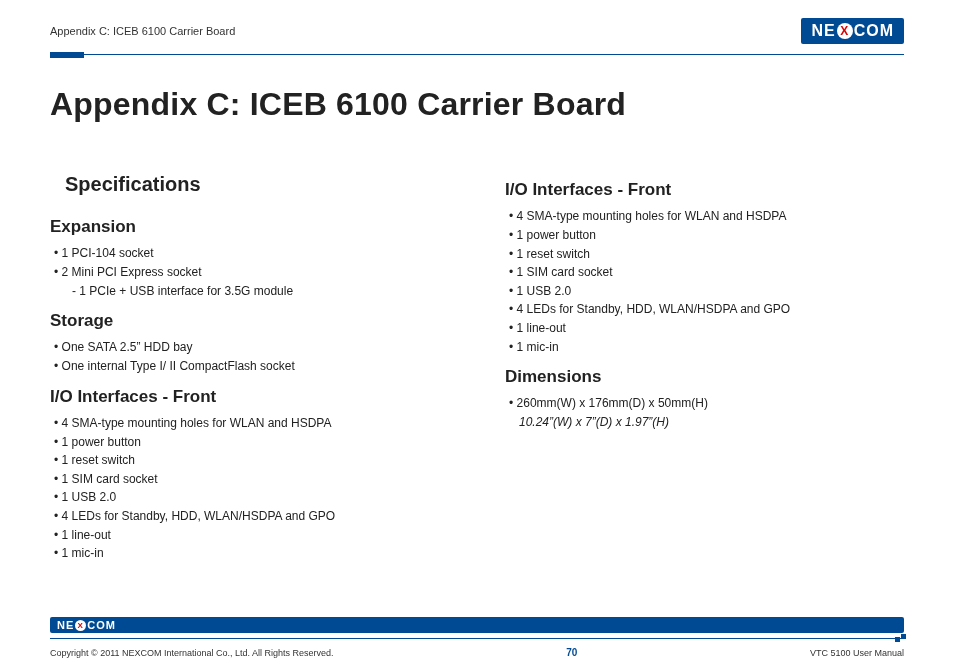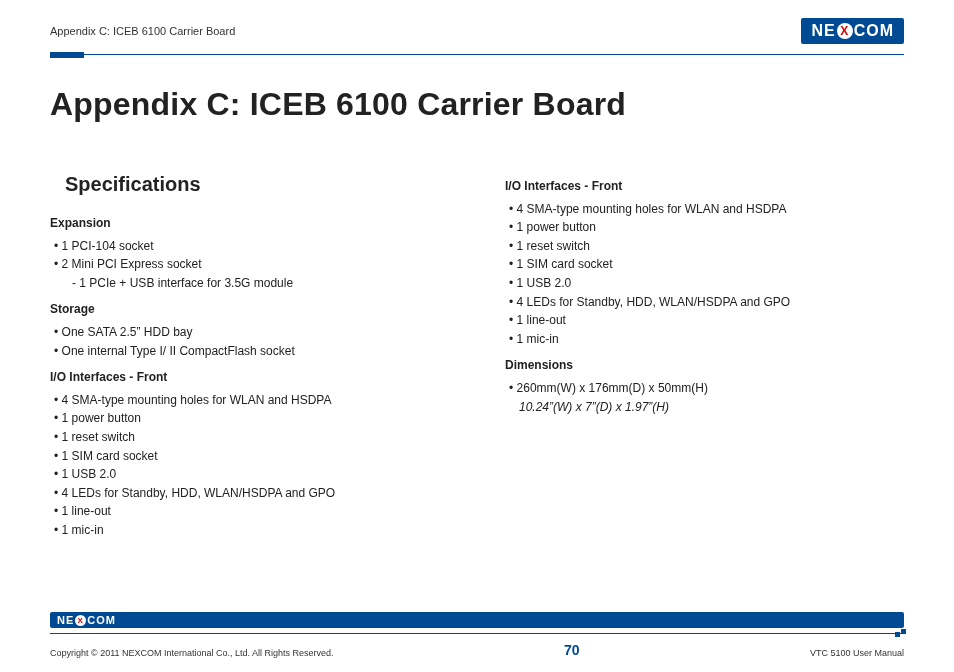--- a/index.html
+++ b/index.html
@@ -80,21 +80,21 @@
     line-height: 1.55;
   }
   h2.section {
     font-size: 20px;
     font-weight: 700;
     margin-bottom: 14px;
     margin-left: 15px;
   }
   .group-head {
     font-weight: 700;
-    font-size: 12px;
+    font-size: 17px;
     margin-top: 8px;
     margin-bottom: 4px;
   }
   ul.bullets {
     list-style: none;
     padding-left: 4px;
     margin-bottom: 6px;
   }
   ul.bullets > li::before {
     content: "• ";
@@ -163,21 +163,21 @@
     border-radius: 50%;
     width: 11px; height: 11px;
     display: inline-flex;
     align-items: center; justify-content: center;
     font-size: 8px;
     margin: 0 1px;
   }
   .page-num {
     font-weight: 700;
     color: #004a94;
-    font-size: 14px;
+    font-size: 10px;
   }
   .footer-left { display: flex; flex-direction: column; gap: 0; }
 </style>
 </head>
 <body>
 
 <div class="top-bar">
   <div>Appendix C: ICEB 6100 Carrier Board</div>
   <div class="logo">
     <span>NE</span>

